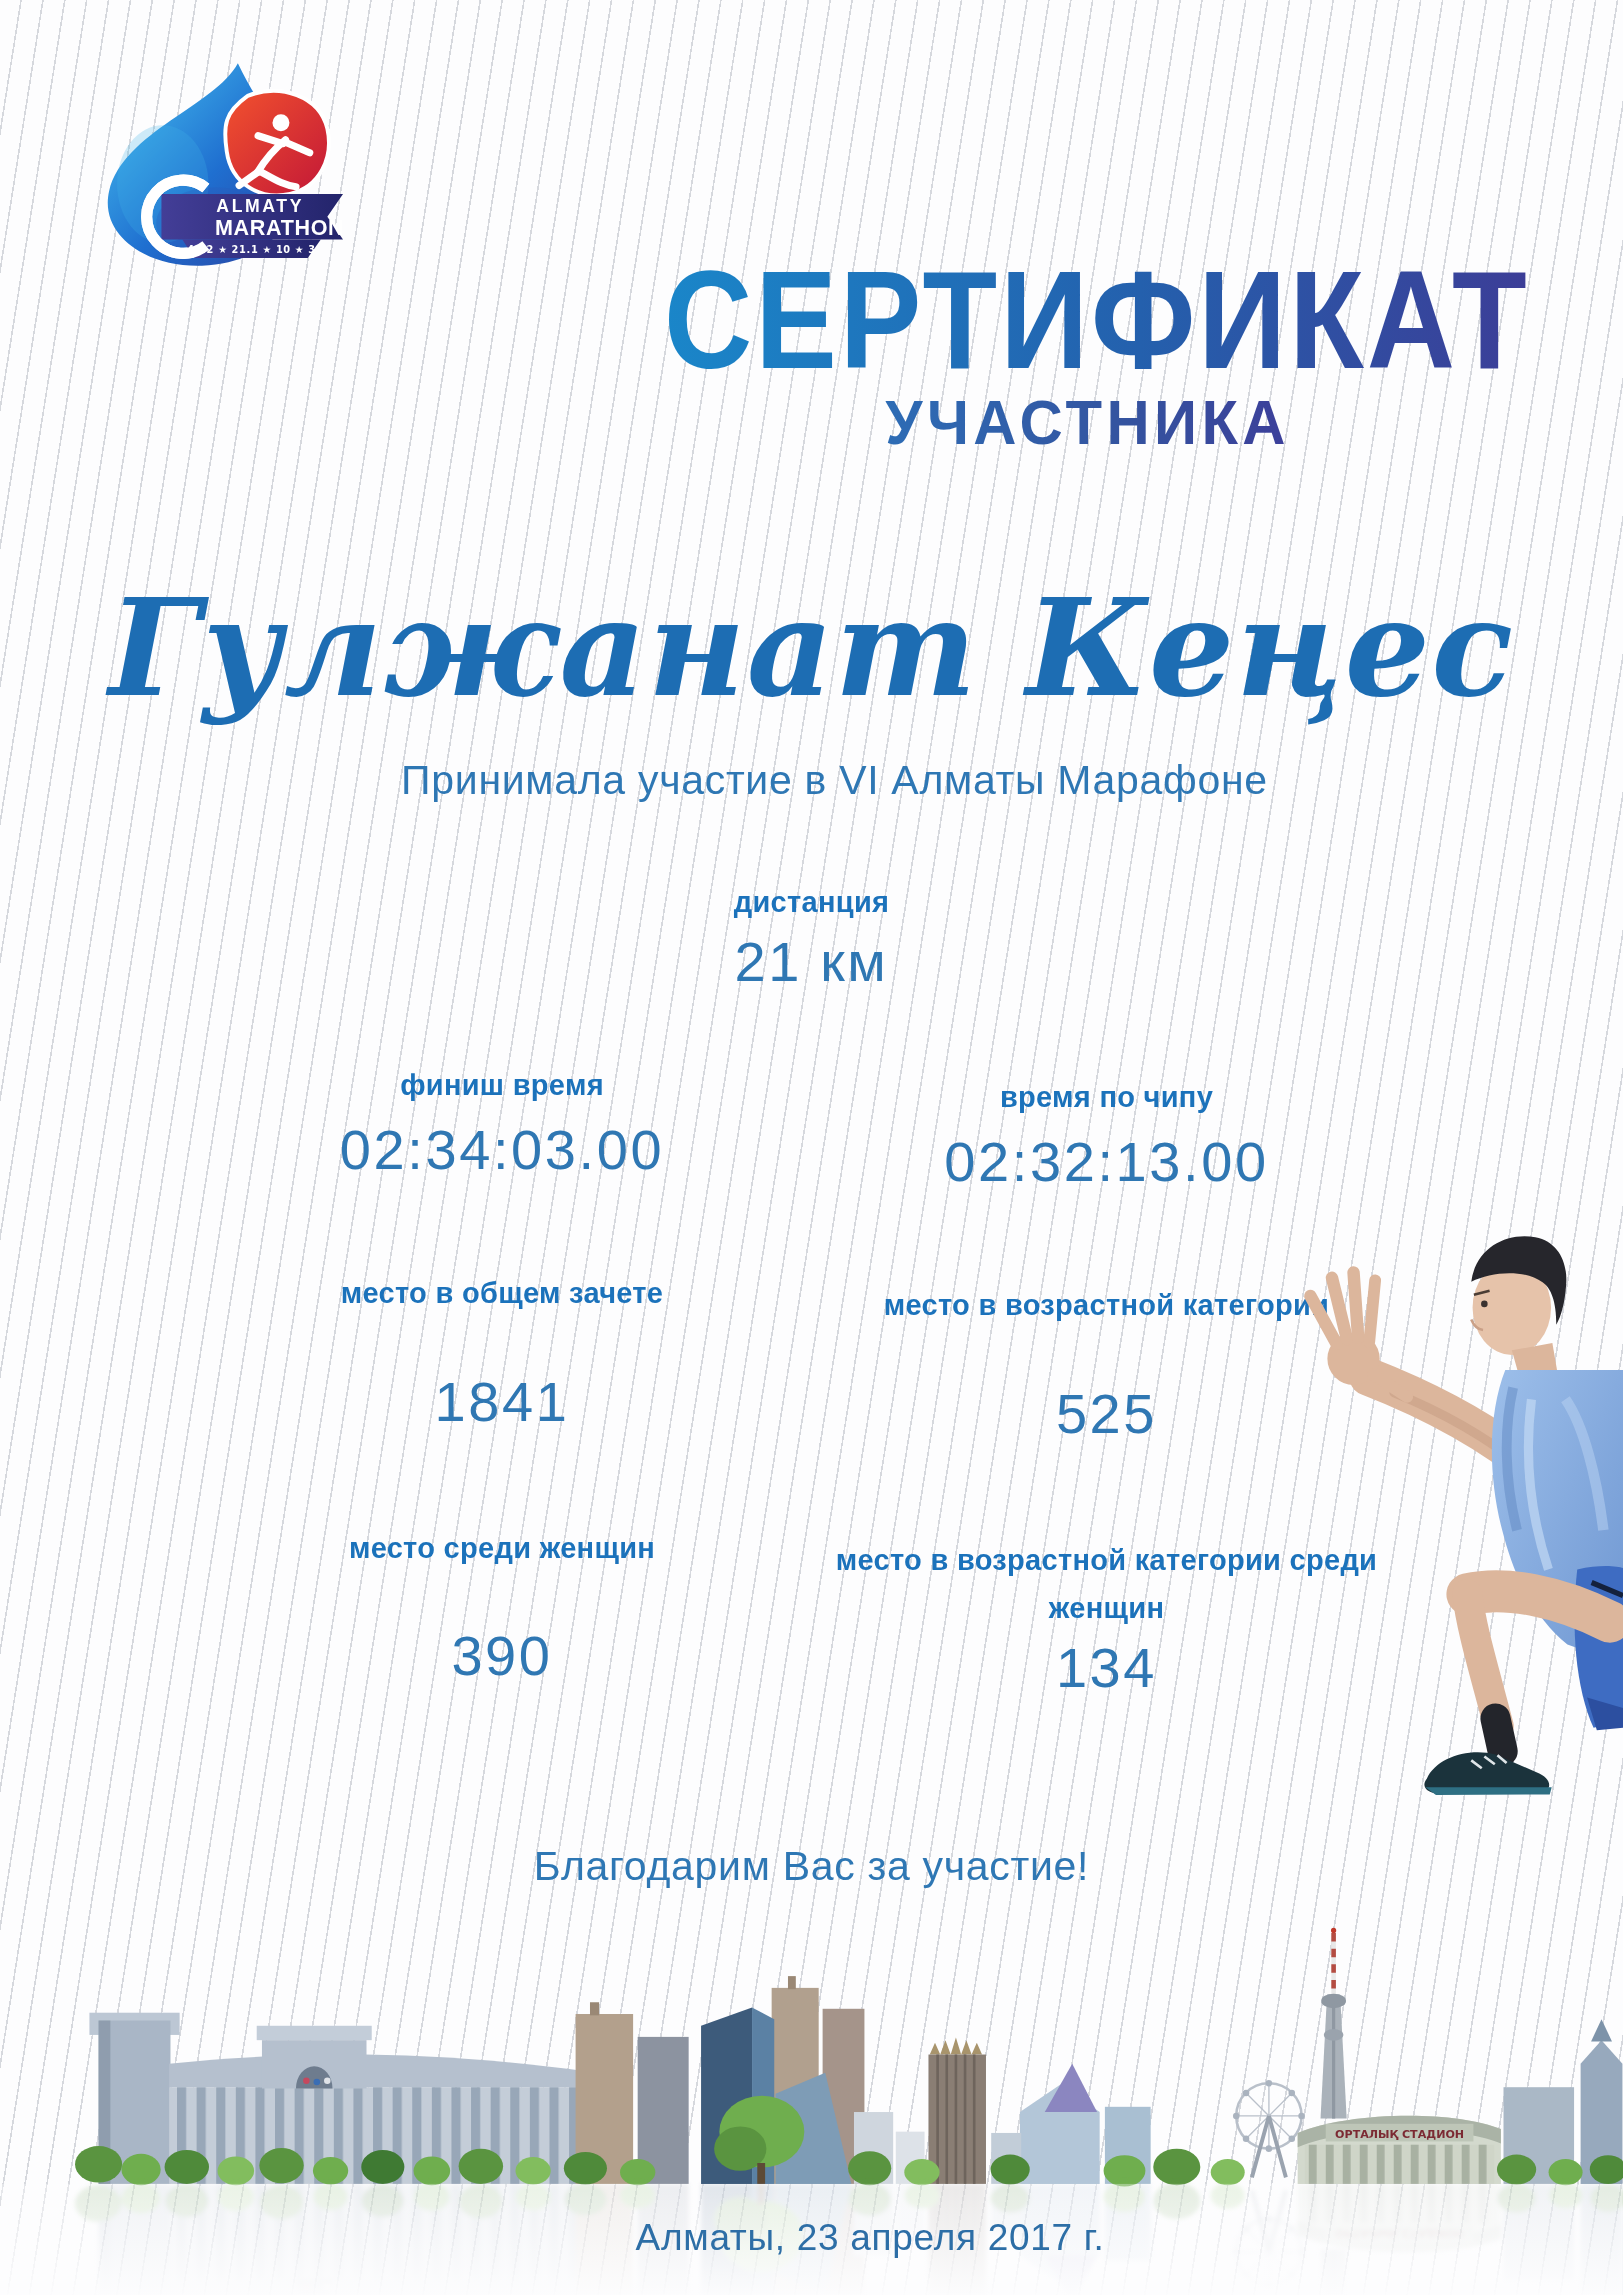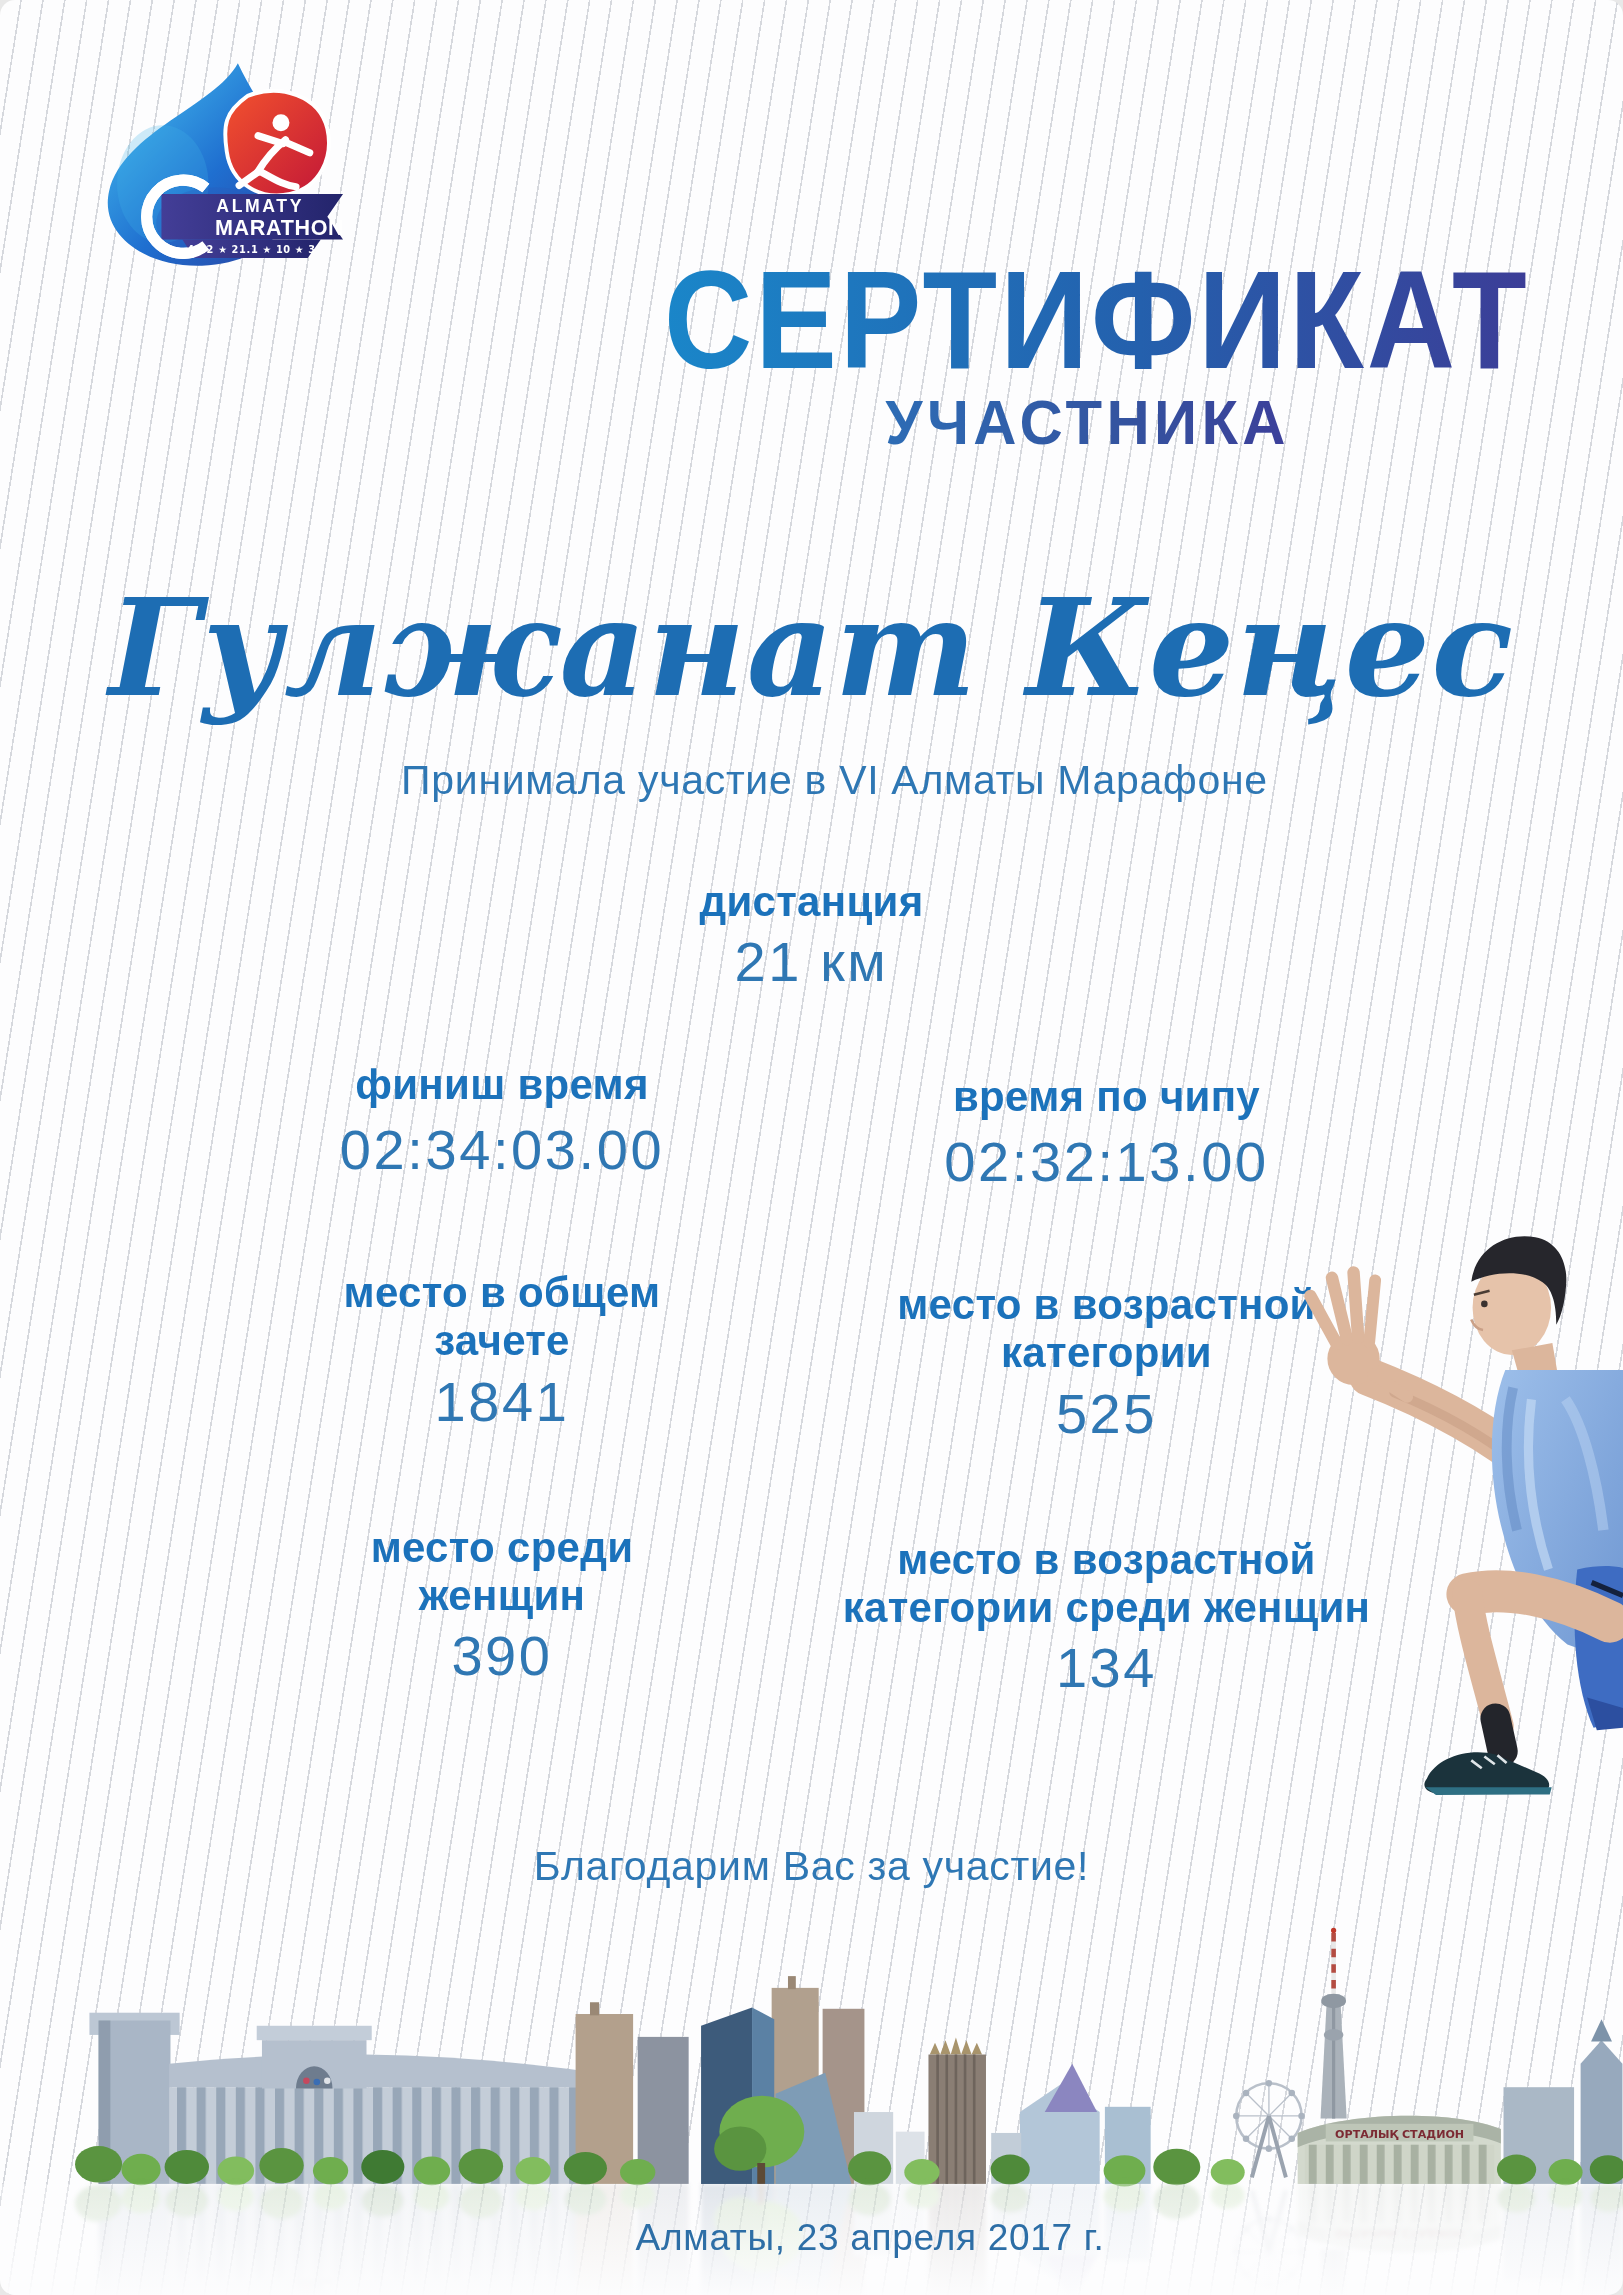--- a/index.html
+++ b/index.html
@@ -6,21 +6,20 @@
   .page{
     position:relative;
     width:1623px;height:2295px;
     margin:0 auto;
     background-color:#fdfdfe;
     background-image:repeating-linear-gradient(99deg,
       rgba(255,255,255,0) 0px, rgba(255,255,255,0) 20px,
       rgba(150,156,168,0.38) 20px, rgba(150,156,168,0.38) 21.6px);
     overflow:hidden;
     font-family:"Liberation Sans","DejaVu Sans",sans-serif;
-    border-radius:15px;
   }
   .abs{position:absolute;}
 
   
   .title-main{top:250px;left:0;width:1589px;text-align:right;}
   .title-main span{
     display:inline-block;
     font-size:139px;font-weight:700;letter-spacing:3.3px;line-height:1;
     transform:scaleX(0.88);transform-origin:center;
     background:linear-gradient(90deg,#1a86c9 0%,#2460ad 55%,#3c3d97 100%);
@@ -41,21 +40,21 @@
     font-family:"DejaVu Serif","Liberation Serif",serif;
     font-style:italic;font-size:134px;line-height:1.2;color:#1d6db3;
     letter-spacing:1.3px;white-space:nowrap;font-weight:bold;
   }
   .subtitle{
     top:757px;left:43px;width:1583px;text-align:center;
     font-size:41px;font-weight:400;color:#2e77b4;letter-spacing:0.7px;
   }
 
   
-  .stat-label{font-size:42px;font-weight:700;color:#1b72bb;line-height:48px;letter-spacing:0.3px;}
+  .stat-label{font-size:29px;font-weight:700;color:#1b72bb;line-height:48px;letter-spacing:0.3px;}
   .stat-value{font-size:56px;font-weight:400;color:#2f77b3;letter-spacing:2.6px;}
   .center-col{left:0;width:1623px;text-align:center;}
   .left-col{left:273px;width:458px;text-align:center;}
   .right-col{left:832px;width:549px;text-align:center;margin-top:12px;}
   .narrow520{max-width:340px;margin:0 auto;}
   .narrow700{max-width:458px;margin:0 auto;}
 
   .row-dist-label{top:878px;}
   .row-dist-value{top:929px;}
   .row1-label{top:1061px;}

